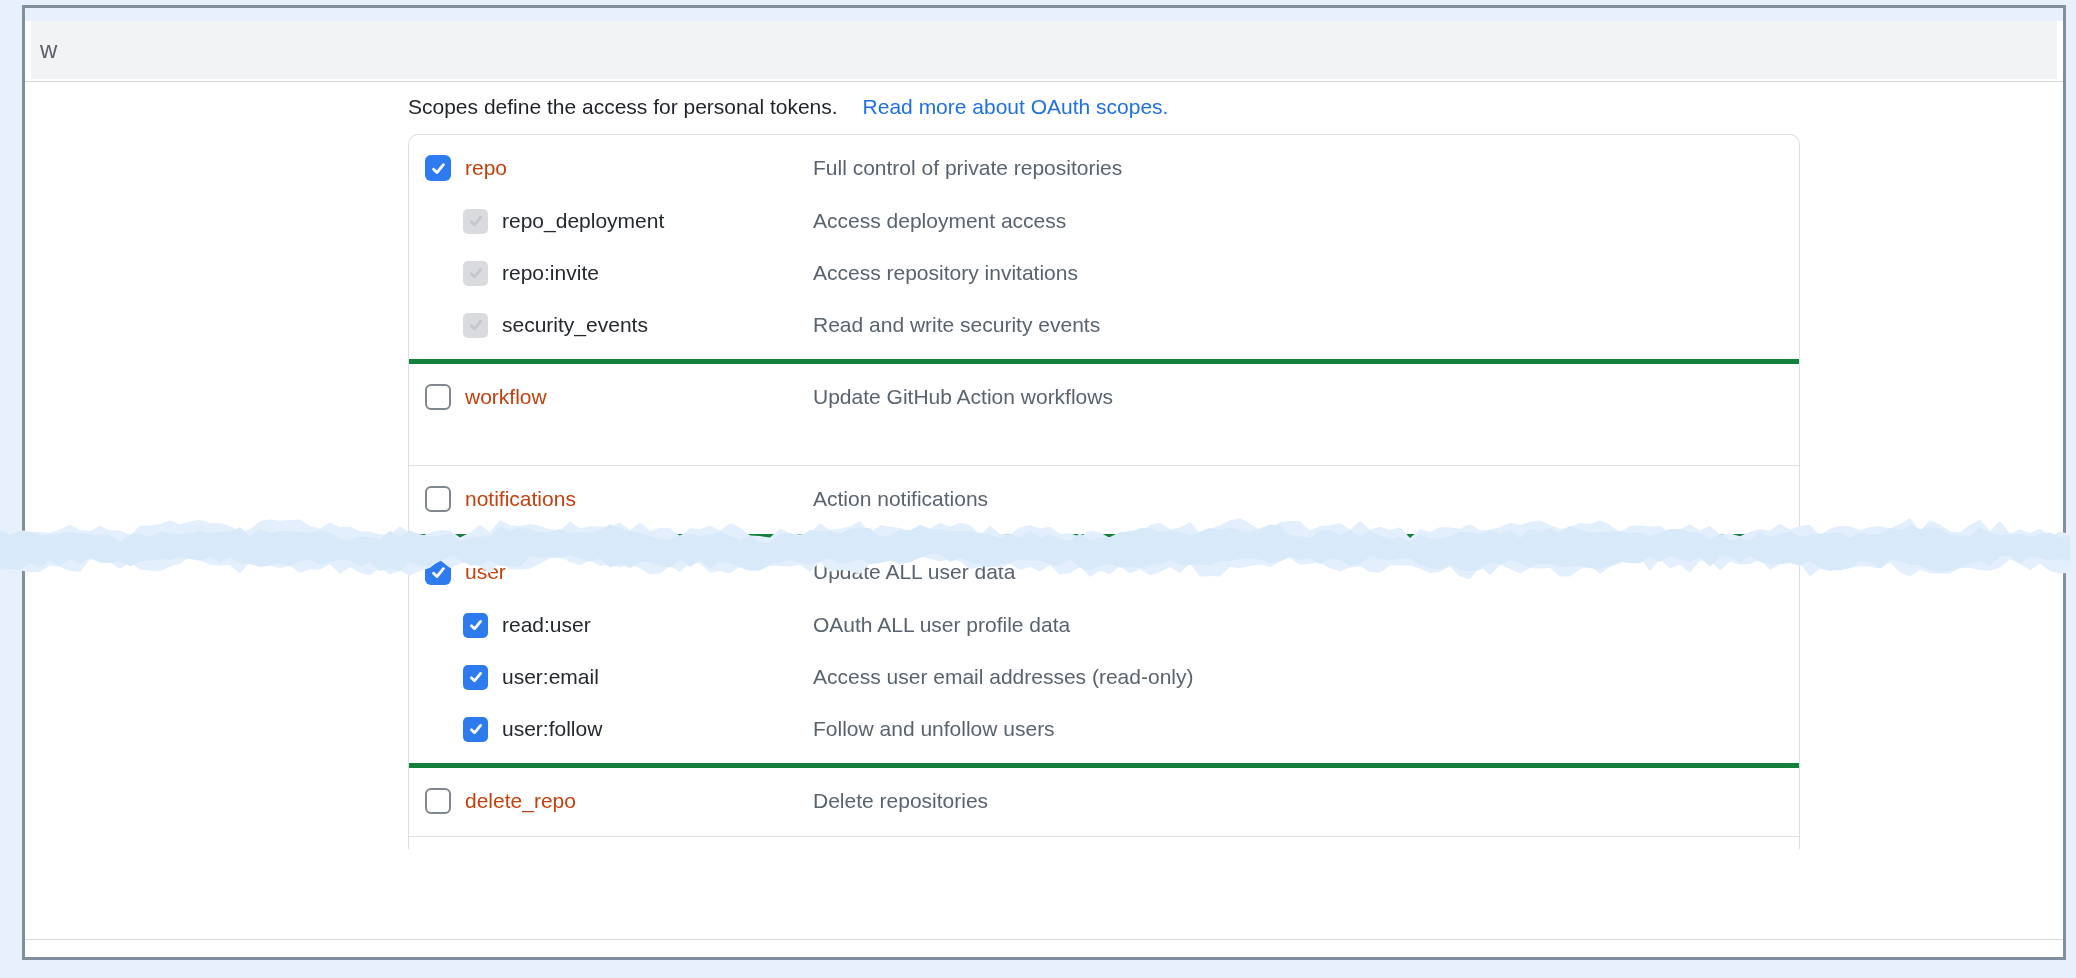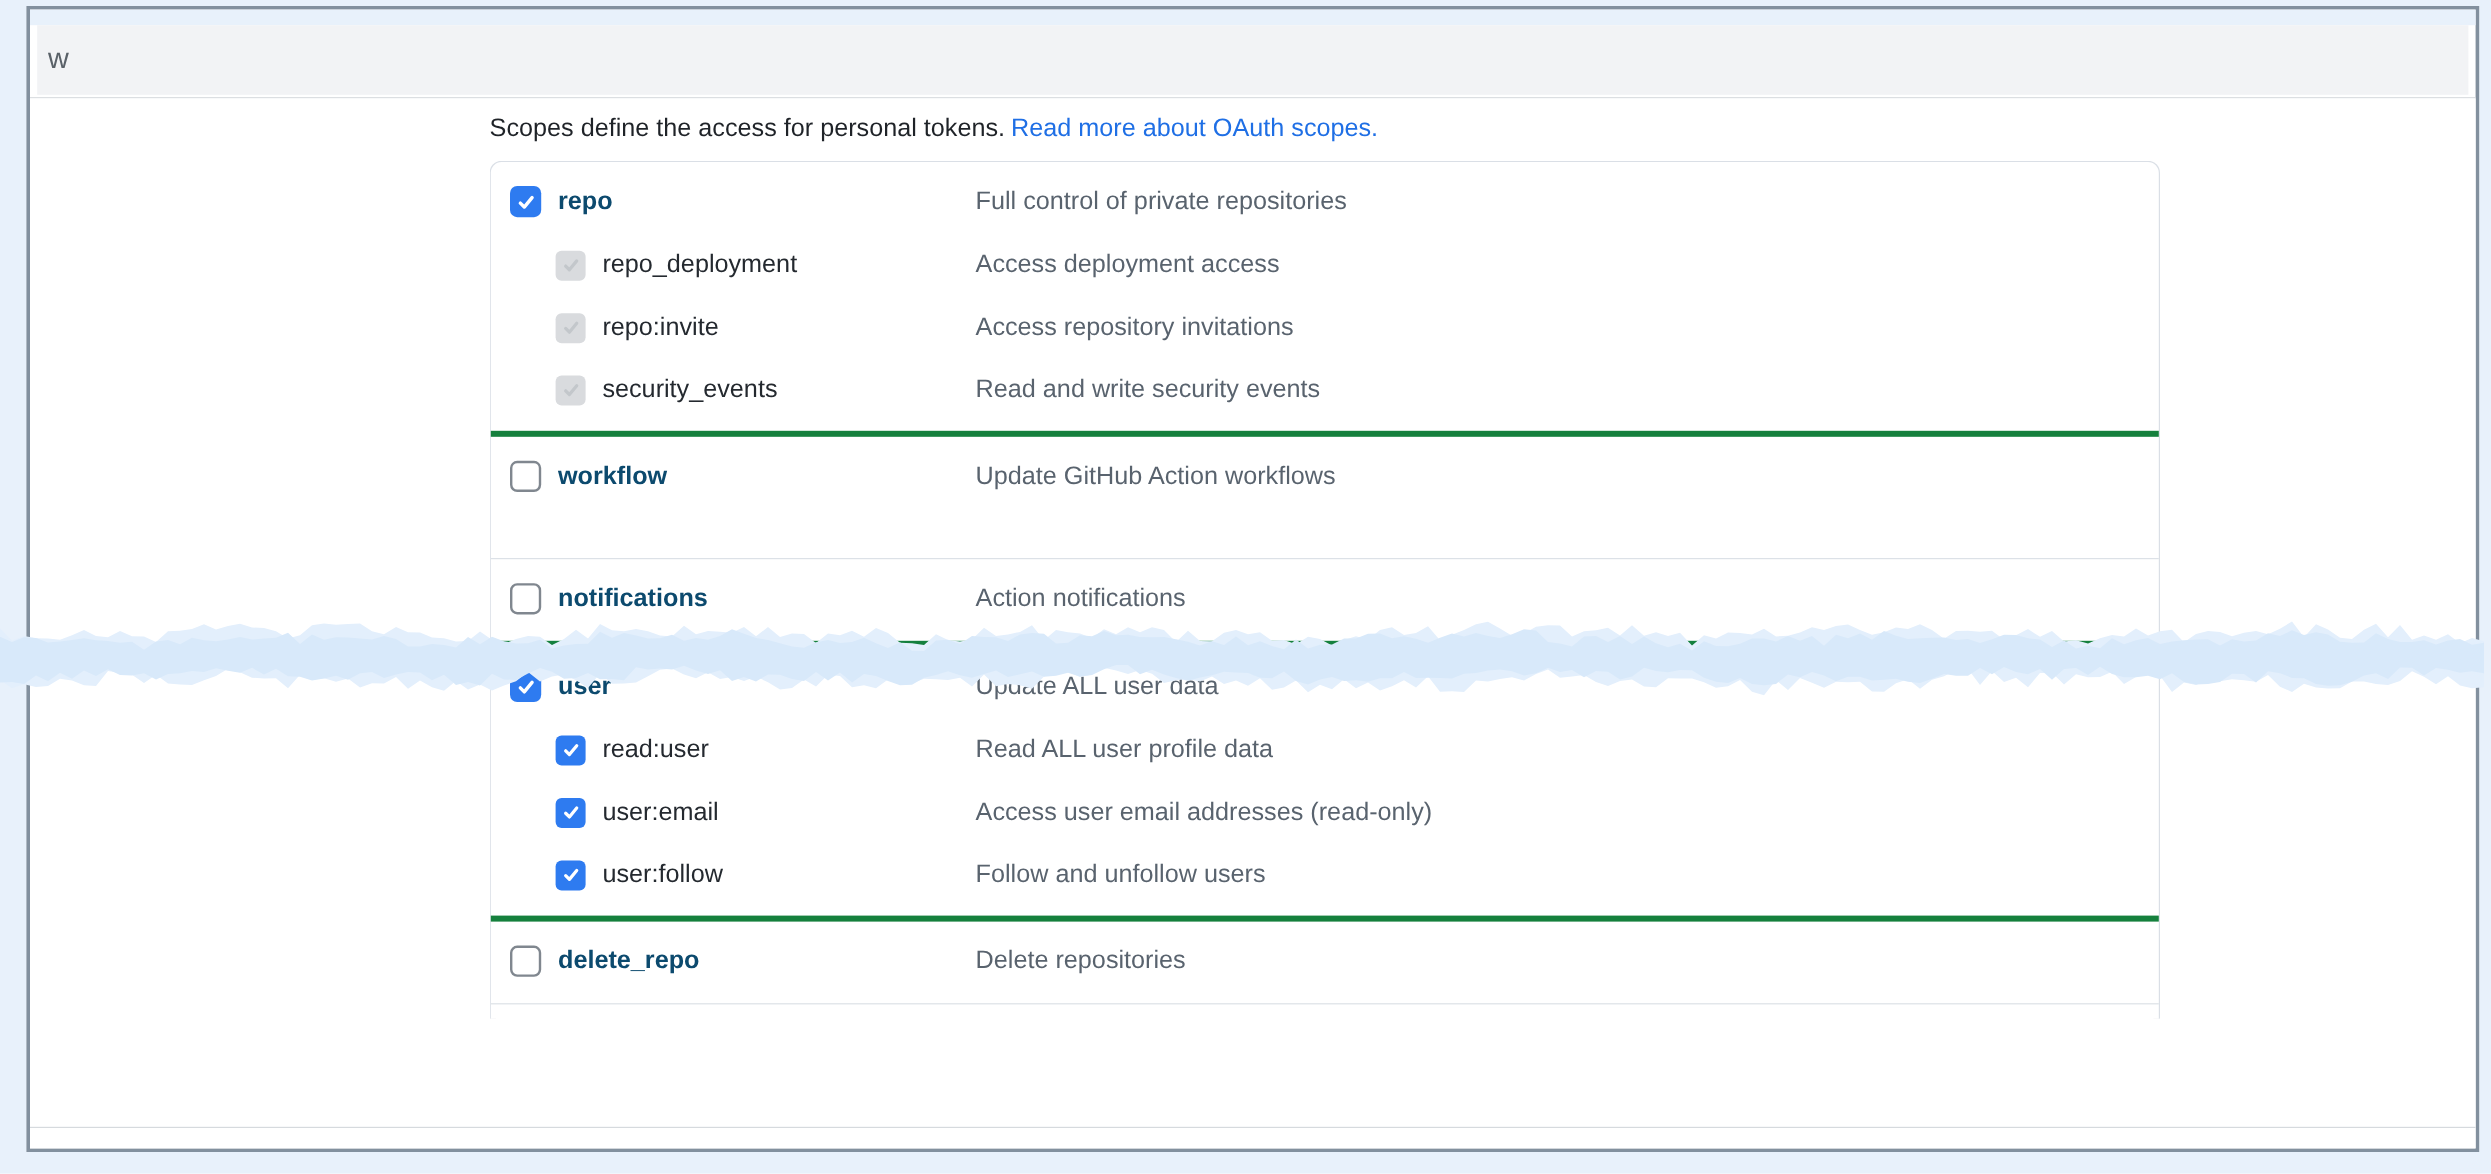--- a/index.html
+++ b/index.html
@@ -6,39 +6,39 @@
   .page{position:relative;width:2076px;height:978px;background:#e8f1fb;overflow:hidden;
         font-family:"Liberation Sans","DejaVu Sans",sans-serif;}
   .frame{position:absolute;left:22px;top:5px;width:2038px;height:949px;border:3px solid #82909e;
          background:#ffffff;display:flex;flex-direction:column;box-sizing:content-box}
   .topstrip{height:13px;background:#e8f1fb;flex:none}
   .winbar{height:58px;margin:0 6px;background:#f2f3f5;display:flex;align-items:center;flex:none}
   .wintitle{padding-left:9px;font-size:24px;color:#5a6168}
   .winbar-rule{height:1px;background:#d4d8db;margin-top:2px;flex:none}
   .content{flex:1;background:#fff;position:relative;min-height:0}
   .intro{margin:12px 0 0 383px;font-size:21px;color:#1f2328;line-height:26px}
-  .intro .link{color:#1f6fe5;text-decoration:none;margin-left:5px;cursor:pointer}
+  .intro .link{color:#1f6fe5;text-decoration:none;margin-left:25px;cursor:pointer}
   .scopes-box{margin:14px 0 0 383px;width:1392px;border:1px solid #dadfe6;border-bottom:none;
               border-radius:10px 10px 0 0;background:#fff;box-sizing:border-box}
   .section{padding:6px 0 8px}
   .section + .section{border-top:5px solid #15803d}
   .torn-spacer{height:33px}
   .torn-spacer + .section{border-top:1px solid #dce1e7}
   .box-tail{height:12px;border-top:1px solid #dce1e7}
   .row{position:relative;display:flex;align-items:center;height:54px;padding-left:16px}
   .row.child{height:52px;padding-left:54px}
   .cb{width:26px;height:26px;border-radius:6px;display:flex;align-items:center;justify-content:center;
       flex:none;box-sizing:border-box;cursor:pointer}
   .row.child .cb{width:25px;height:25px;border-radius:5px}
   .cb-checked{background:#2e7bf0;color:#ffffff}
   .cb-disabled{background:#d9dbde;color:#c3c7cb;cursor:default}
   .cb-empty{background:#fff;border:2.5px solid #80878f;color:transparent}
   .check{width:17px;height:17px;display:block}
   .row.child .check{width:16px;height:16px}
-  .label{margin-left:14px;font-size:21px;font-weight:700;color:#0c4a6e;cursor:pointer}
+  .label{margin-left:14px;font-size:21px;font-weight:400;color:#c2410c;cursor:pointer}
   .row.child .label{font-weight:400;color:#24292f}
   .cb-disabled ~ .label{cursor:default}
   .desc{position:absolute;left:404px;font-size:21px;color:#59636e;white-space:nowrap}
   .cut-line{position:absolute;left:25px;top:939px;width:2038px;height:1px;background:#d6dade;z-index:10}
   .torn-band{position:absolute;left:0;top:516px;width:2076px;height:64px;z-index:60;pointer-events:none}
   .torn-band svg{display:block}
 </style>
 </head>
 <body>
 
@@ -123,21 +123,21 @@
     <span class="label">user</span>
     <span class="desc">Update ALL user data</span>
   </div>
             <div class="row child">
     <span class="cb cb-checked" style="background: rgb(46, 123, 240);">
                 <svg class="check" viewBox="0 0 16 16" aria-hidden="true">
                   <path d="M3.4 8.7l3.1 3.1 6.1-7.4" fill="none" stroke="currentColor" stroke-width="2.7" stroke-linecap="round" stroke-linejoin="round"></path>
                 </svg>
               </span>
     <span class="label">read:user</span>
-    <span class="desc">Read ALL user profile data</span>
+    <span class="desc">OAuth ALL user profile data</span>
   </div>
             <div class="row child">
     <span class="cb cb-checked" style="background: rgb(46, 123, 240);">
                 <svg class="check" viewBox="0 0 16 16" aria-hidden="true">
                   <path d="M3.4 8.7l3.1 3.1 6.1-7.4" fill="none" stroke="currentColor" stroke-width="2.7" stroke-linecap="round" stroke-linejoin="round"></path>
                 </svg>
               </span>
     <span class="label">user:email</span>
     <span class="desc">Access user email addresses (read-only)</span>
   </div>

